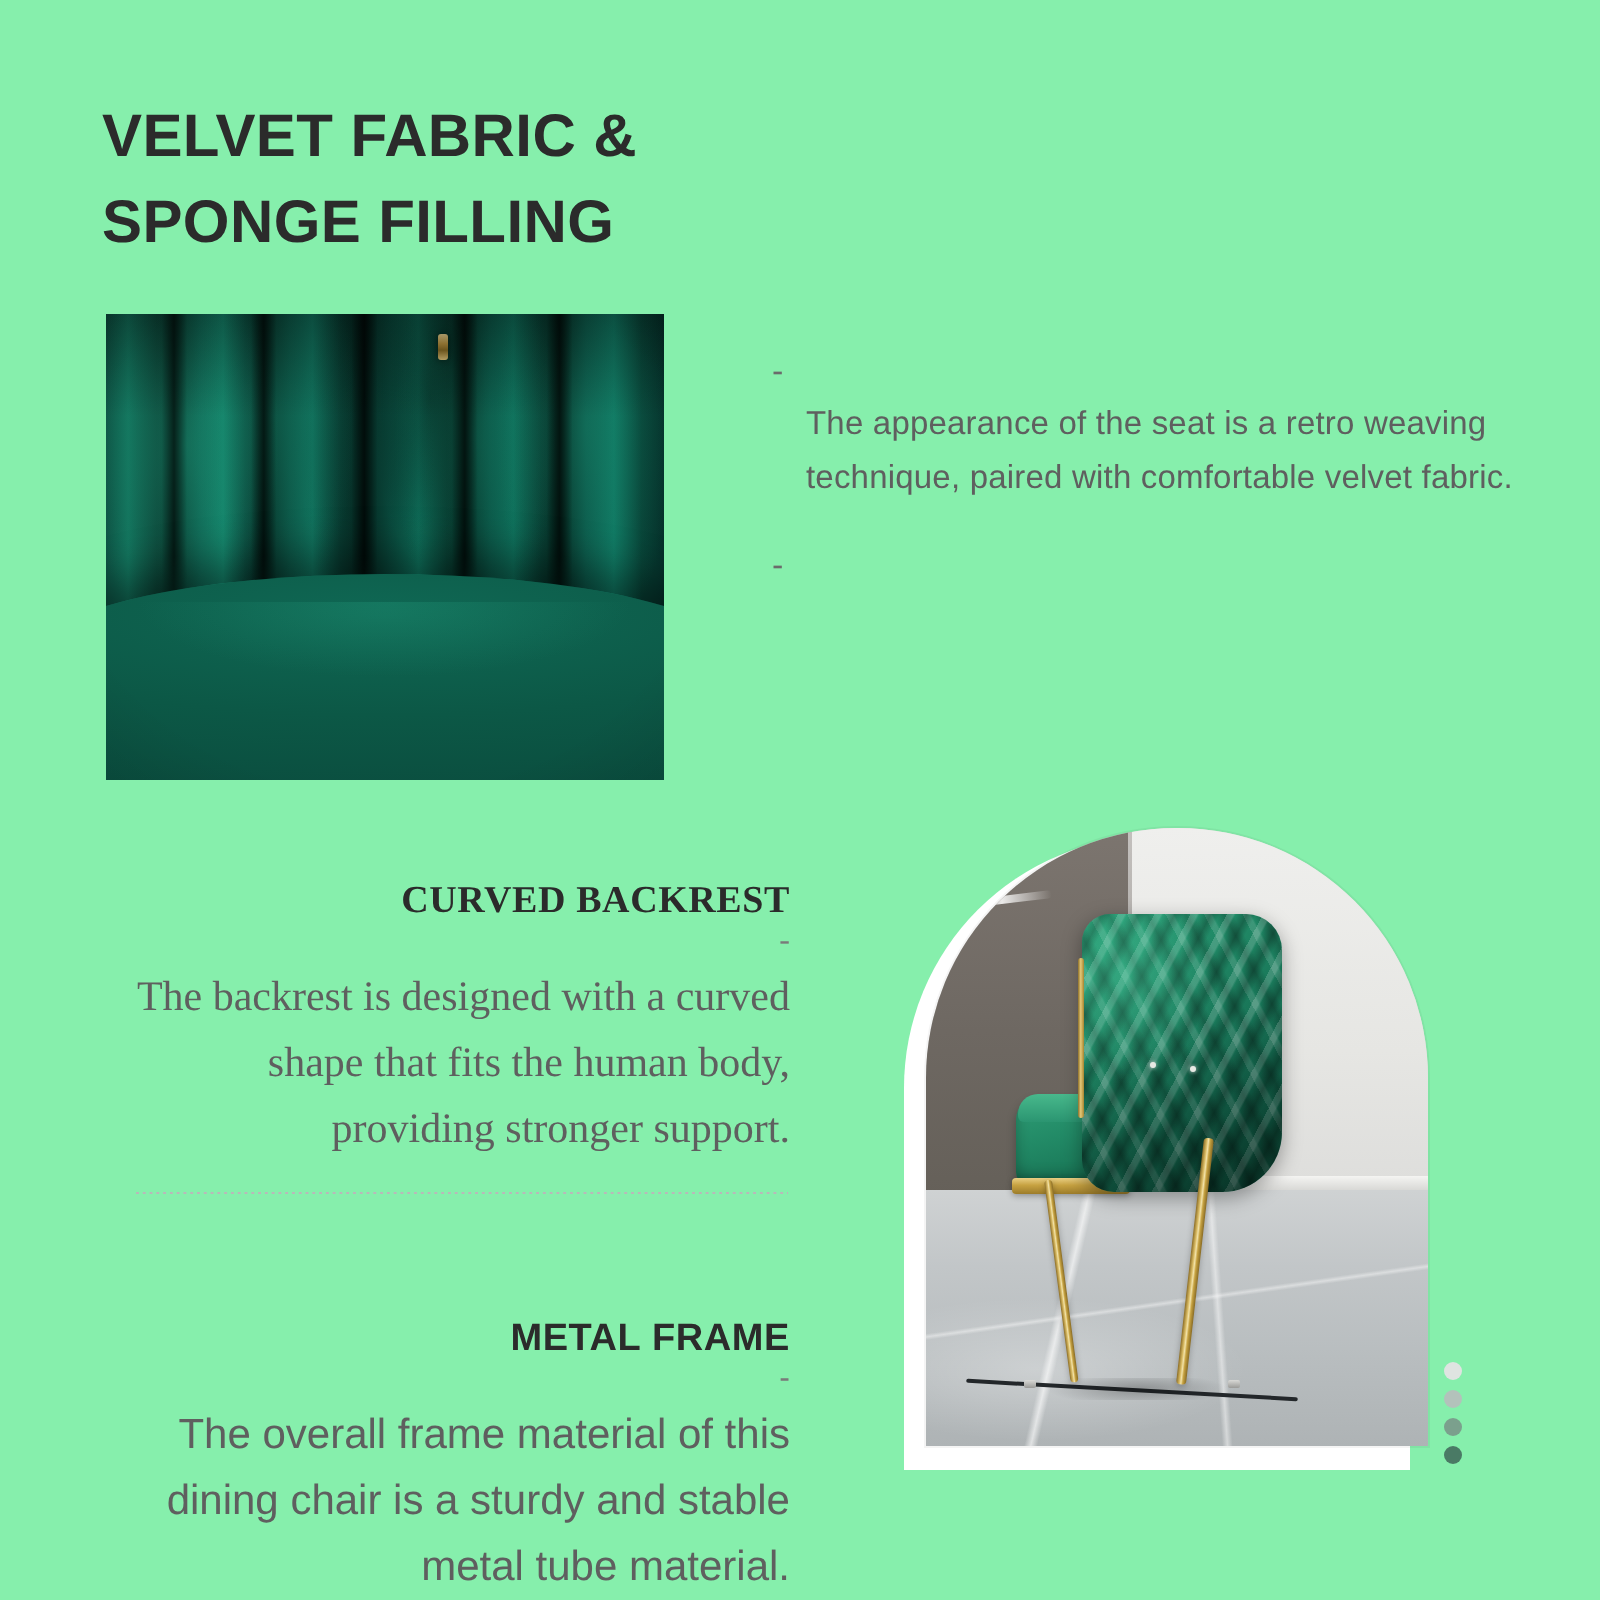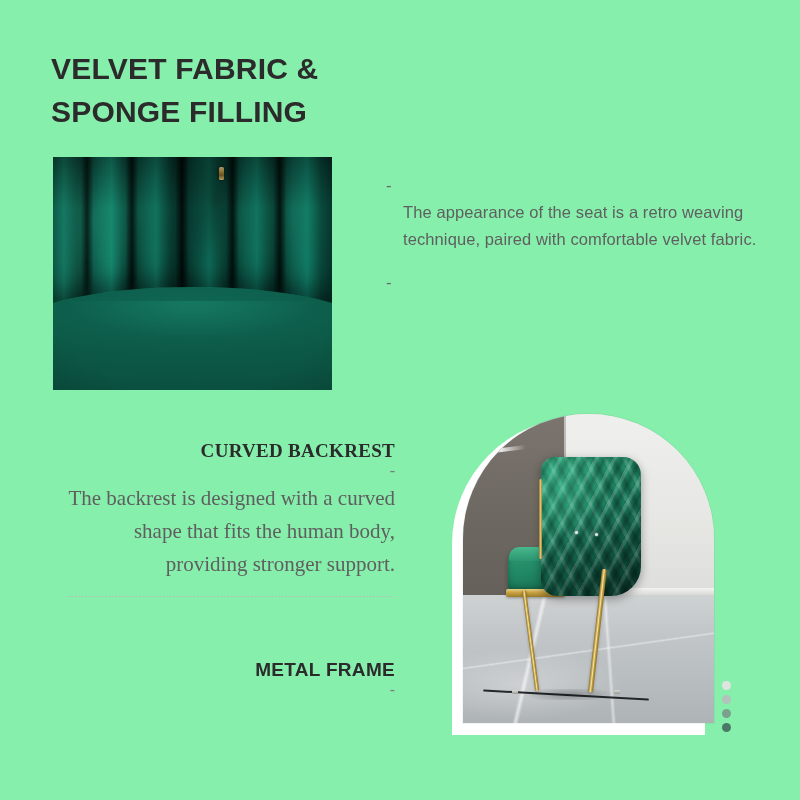--- a/index.html
+++ b/index.html
@@ -351,20 +351,21 @@
     <h2 class="feature-title">CURVED BACKREST</h2>
     <div class="feature-dash">-</div>
     <p class="feature-text">The backrest is designed with a curved shape that fits the human body, providing stronger support.</p>
   </div>
 
   <div id="divider"></div>
 
   <div class="feature" id="feature-metal">
     <h2 class="feature-title">METAL FRAME</h2>
     <div class="feature-dash">-</div>
+    <p class="feature-text">The overall frame material of this dining chair is a sturdy and stable metal tube material.</p>
   </div>
 
   <div id="chair-frame"></div>
   <div id="chair-photo">
     <div class="cp cp-wall-left"></div>
     <div class="cp cp-wall-right"></div>
     <div class="cp cp-wall-edge"></div>
     <div class="cp cp-wall-highlight"></div>
     <div class="cp cp-baseboard"></div>
     <div class="cp cp-floor"></div>

